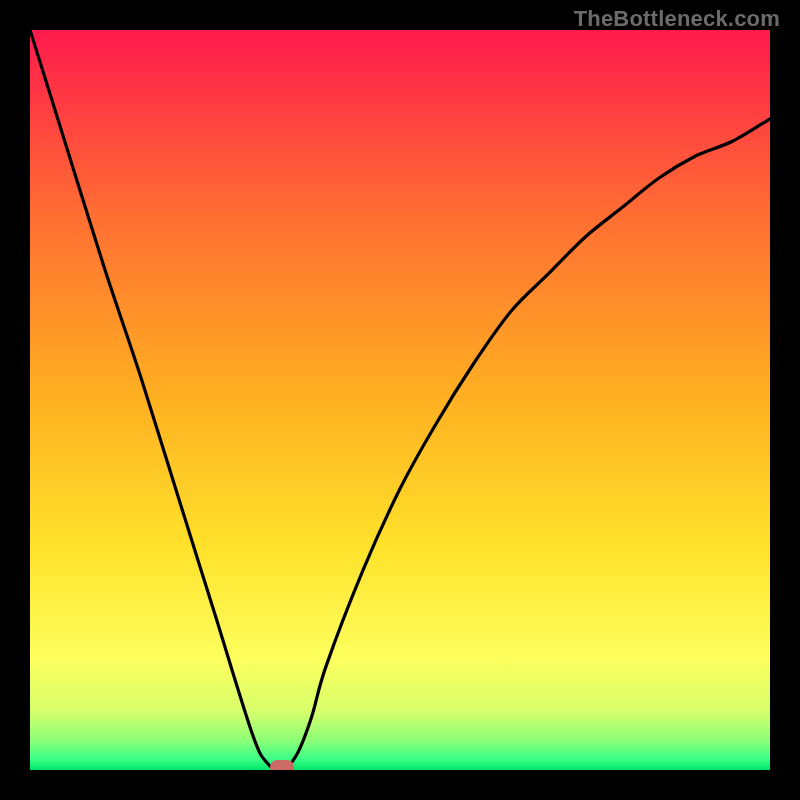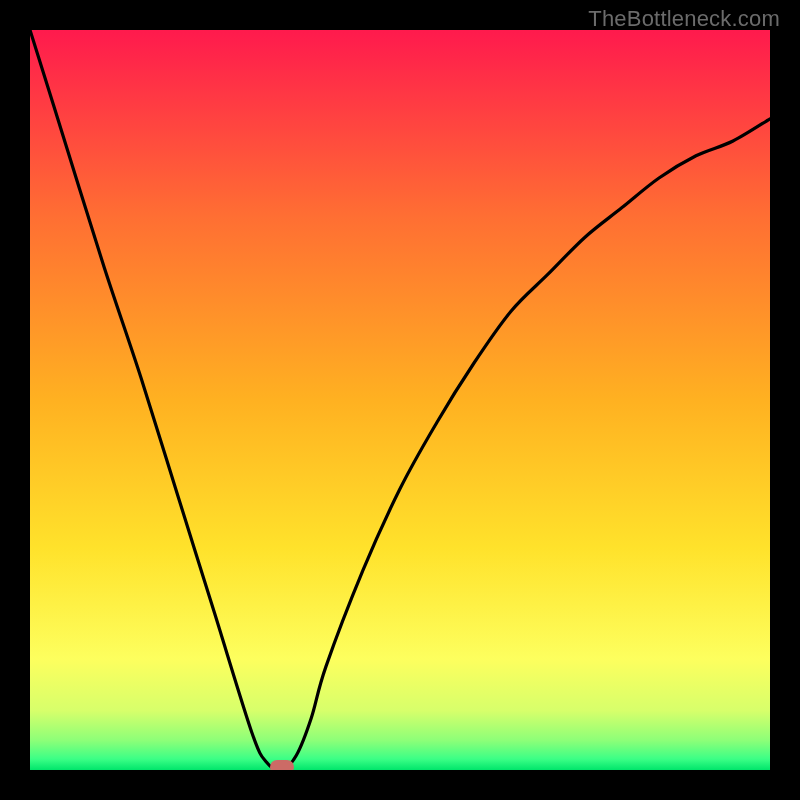--- a/index.html
+++ b/index.html
@@ -29,21 +29,21 @@
   .gradient {
     position: absolute;
     left: 0; top: 0; right: 0; bottom: 0;
   }
   .watermark {
     position: absolute;
     top: 6px;
     right: 20px;
     color: #6b6b6b;
     font-size: 22px;
-    font-weight: 400;
+    font-weight: 700;
     letter-spacing: 0.2px;
   }
   svg.curve {
     position: absolute;
     left: 0; top: 0;
     width: 740px;
     height: 740px;
   }
   .marker {
     position: absolute;

